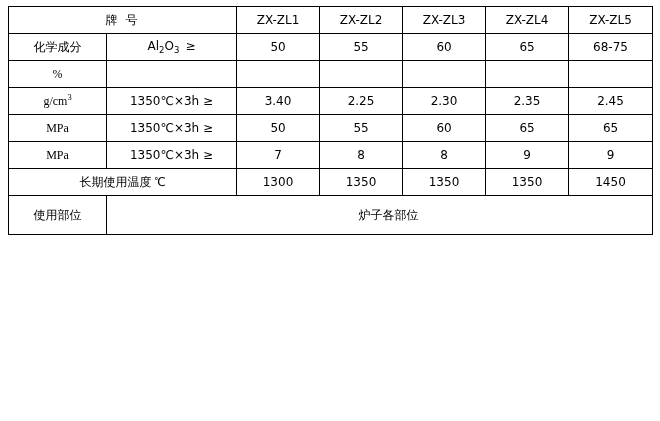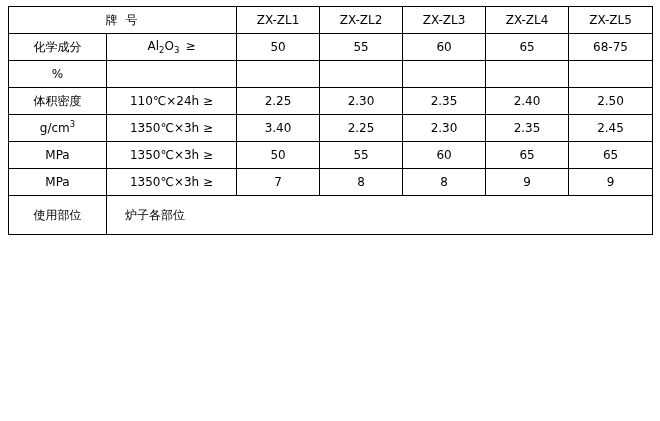--- a/index.html
+++ b/index.html
@@ -33,20 +33,21 @@
     text-align: center;
     vertical-align: middle;
     font-size: 12px;
     line-height: 1.2;
     padding: 0;
     height: 26px;
     white-space: nowrap;
   }
   td.lbl {
     font-size: 12.5px;
+    font-family: Liberation Serif, serif;
   }
   td.cond {
     font-size: 11.5px;
   }
   td.val {
     font-size: 12px;
   }
   td.head {
     font-size: 13px;
     letter-spacing: 2px;
@@ -112,29 +113,20 @@
       <td class="lbl">%</td>
       <td></td>
       <td></td>
       <td></td>
       <td></td>
       <td></td>
       <td></td>
     </tr>
 
     <tr>
-      <td class="lbl">体积密度</td>
-      <td class="cond">110℃×24h  ≥</td>
-      <td class="val">2.25</td>
-      <td class="val">2.30</td>
-      <td class="val">2.35</td>
-      <td class="val">2.40</td>
-      <td class="val">2.50</td>
-    </tr>
-    <tr>
       <td class="lbl small-unit">g/cm<span class="sup">3</span></td>
       <td class="cond">1350℃×3h  ≥</td>
       <td class="val">3.40</td>
       <td class="val">2.25</td>
       <td class="val">2.30</td>
       <td class="val">2.35</td>
       <td class="val">2.45</td>
     </tr>
 
     <tr>
@@ -152,22 +144,30 @@
       <td class="cond">1350℃×3h  ≥</td>
       <td class="val">7</td>
       <td class="val">8</td>
       <td class="val">8</td>
       <td class="val">9</td>
       <td class="val">9</td>
     </tr>
 
 
 
+    <tr>
+      <td class="lbl" colspan="2">长期使用温度  ℃</td>
+      <td class="val">1300</td>
+      <td class="val">1350</td>
+      <td class="val">1350</td>
+      <td class="val">1350</td>
+      <td class="val">1450</td>
+    </tr>
 
 
     <tr class="tall">
       <td class="lbl" style="height:38px">使用部位</td>
-      <td class="lbl" colspan="6" style="text-align:left; padding-left:18px; height:38px">炉子各部位</td>
+      <td class="lbl" colspan="6" style="text-align:center; padding-left:18px; height:38px">炉子各部位</td>
     </tr>
 
   </tbody>
     </table>
 </div>
 
 </body></html>

